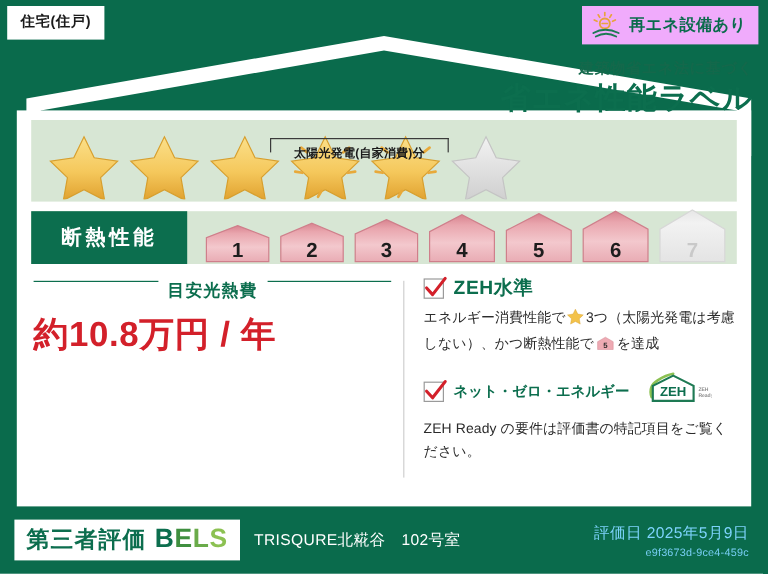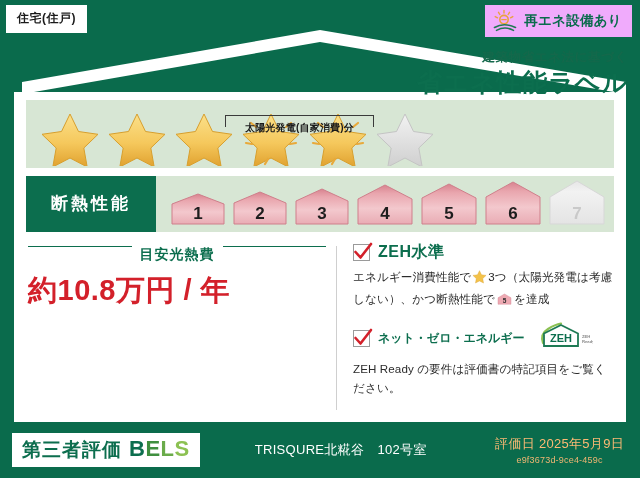--- a/index.html
+++ b/index.html
@@ -178,21 +178,21 @@
     margin-top: 4px; letter-spacing: 0.1px;
   }
   .inline-star { display:inline-block; vertical-align:-3px; margin:0 1px; }
   .inline-house { display:inline-block; vertical-align:-3px; margin:0 2px; }
   .zeh-logo { display:inline-block; vertical-align:-7px; margin-left:4px; }
 
   
   .footer {
     position: absolute; left: 0; right: 0; bottom: 0; height: 56px;
     z-index: 5;
-    display: flex; align-items: center; gap: 43px;
+    display: flex; align-items: center;
   }
   .bels-box {
     background: #ffffff; margin-left: 12px;
     padding: 3px 10px 4px 10px;
     display: flex; align-items: baseline; gap: 7px;
   }
   .bels-jp {
     font-size: 19px; font-weight: bold; color: #0c6e4e; letter-spacing: 1px;
   }
   .bels-en {
@@ -200,21 +200,21 @@
   }
   .bels-en .b1 { color: #0c6e4e; }
   .bels-en .b2 { color: #3f8f3f; }
   .bels-en .b3 { color: #6aab4a; }
   .bels-en .b4 { color: #8cc152; }
   .prop-name {
     color: #ffffff; font-size: 13px; margin-left: 12px;
     letter-spacing: 0.3px;
   }
   .footer-right {
-    margin-left: auto; margin-right: 16px; text-align: center; color:#fdba74;
+    margin-left: auto; margin-right: 16px; text-align: right; color:#7dd3fc;
   }
   .eval-date { font-size: 13px; letter-spacing: 0.3px; }
   .eval-id { font-size: 9px; opacity: 0.95; margin-top: 2px; letter-spacing: 0.2px; }
 </style>
 </head>
 <body>
 
 <div id="label-root">
 
   <div class="roof-wedge">
@@ -321,21 +321,21 @@
           </div>
         </div>
 
         <div class="solar-bracket">
           <div class="sb-text">太陽光発電(自家消費)分</div>
           <div class="sb-line"></div>
         </div>
       </div>
     </div>
 
-    <div class="perf-row" style="height:56px;">
+    <div class="perf-row" style="height:44px;">
       <div class="perf-label ins">断熱性能</div>
       <div class="perf-body">
         <div class="houses-wrap">
 
           <div class="house-cell">
             <svg width="60" height="38" viewBox="0 0 60 38">
               <defs>
                   <linearGradient id="ph" x1="0" y1="0" x2="0" y2="1">
                 <stop offset="0" stop-color="#d8838f"></stop>
                     <stop offset="0.22" stop-color="#e9a6ae"></stop>

